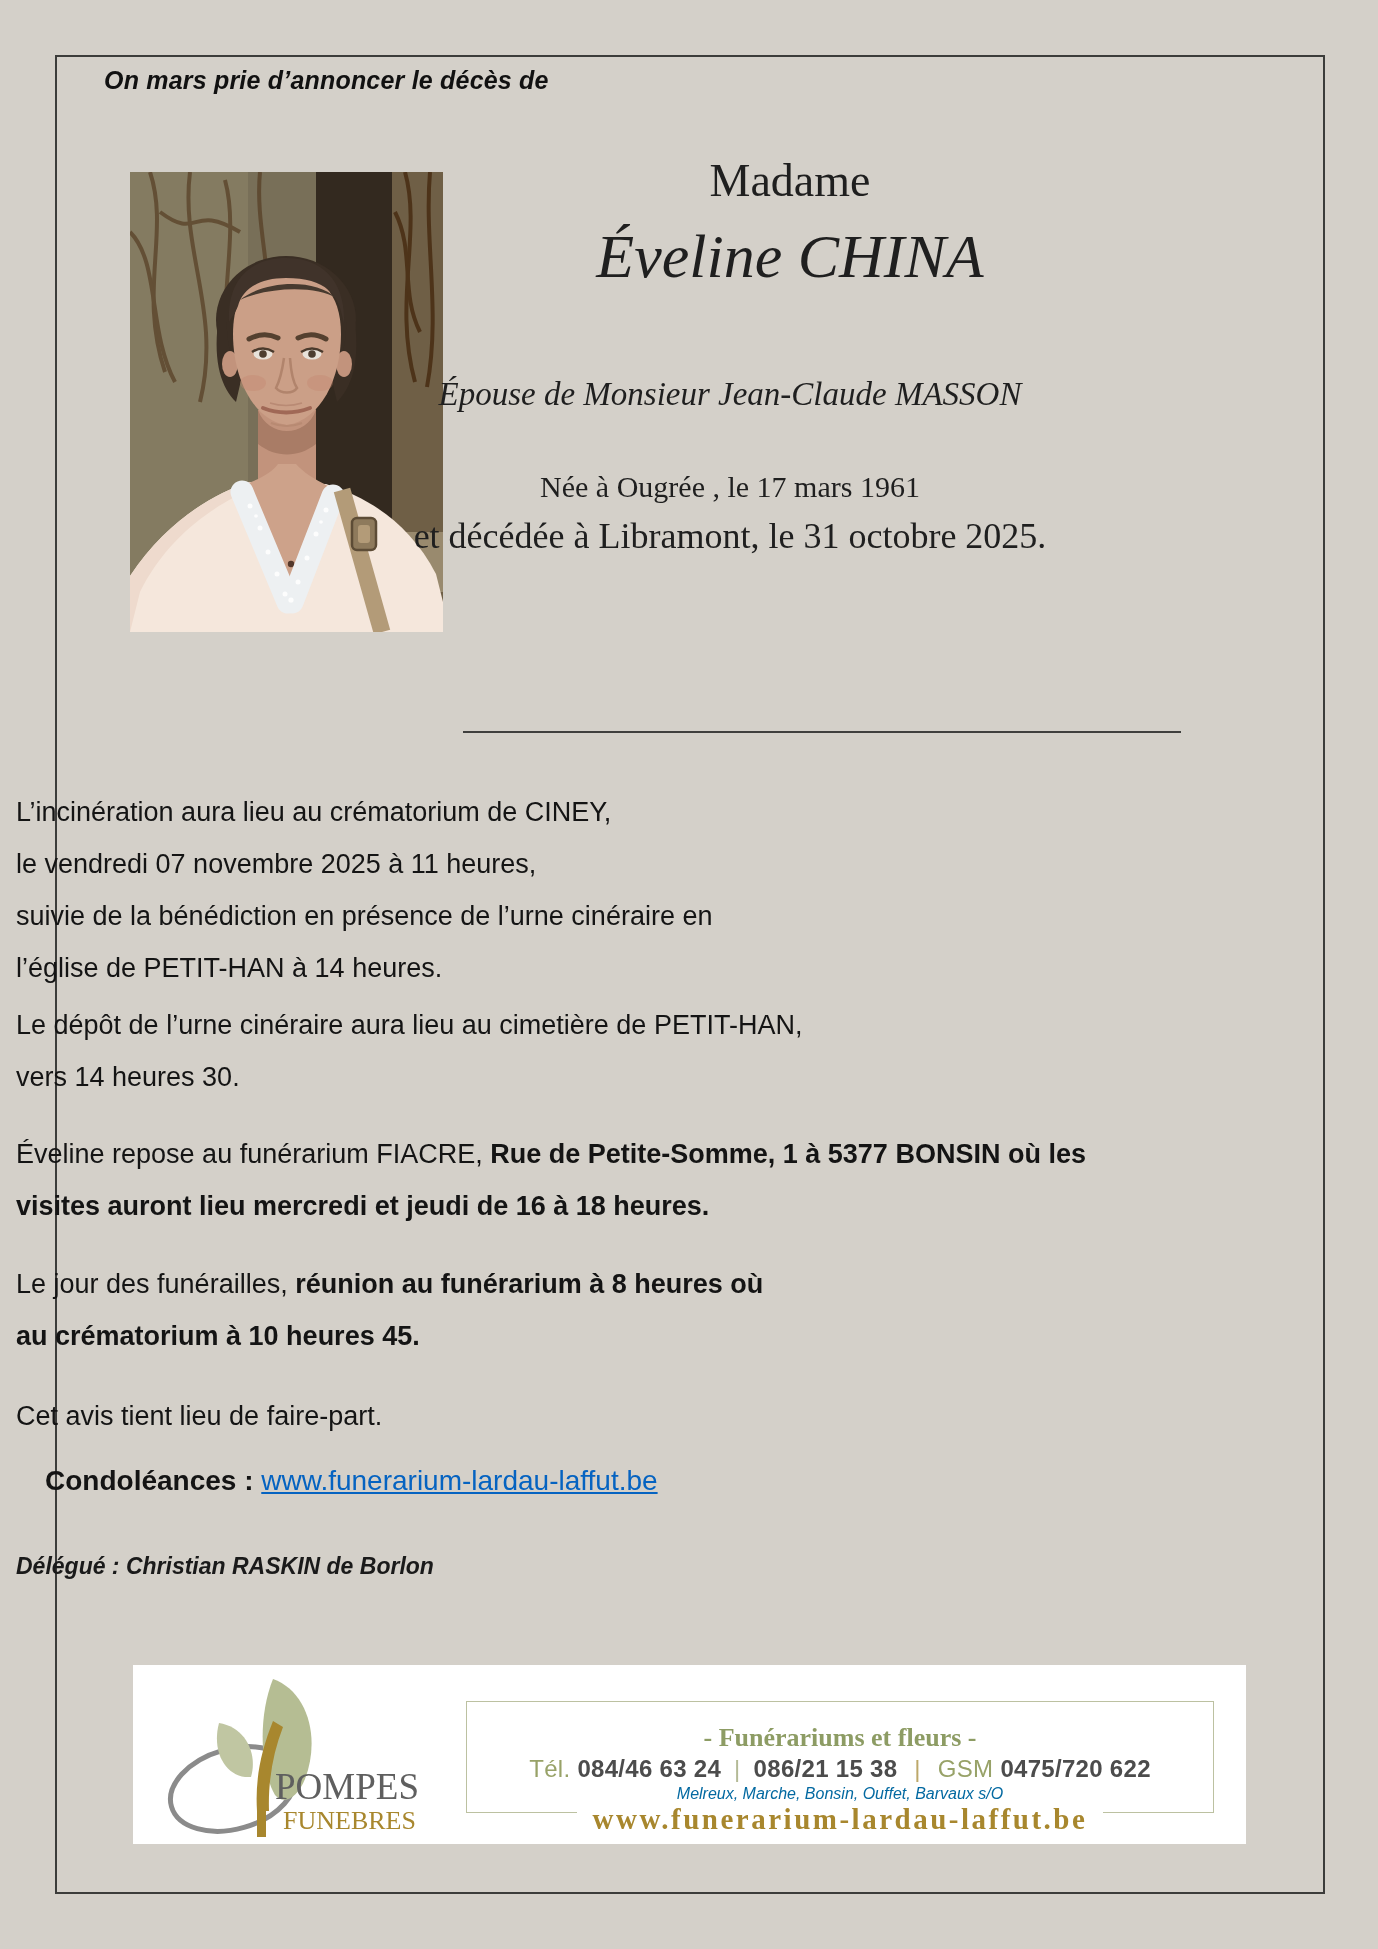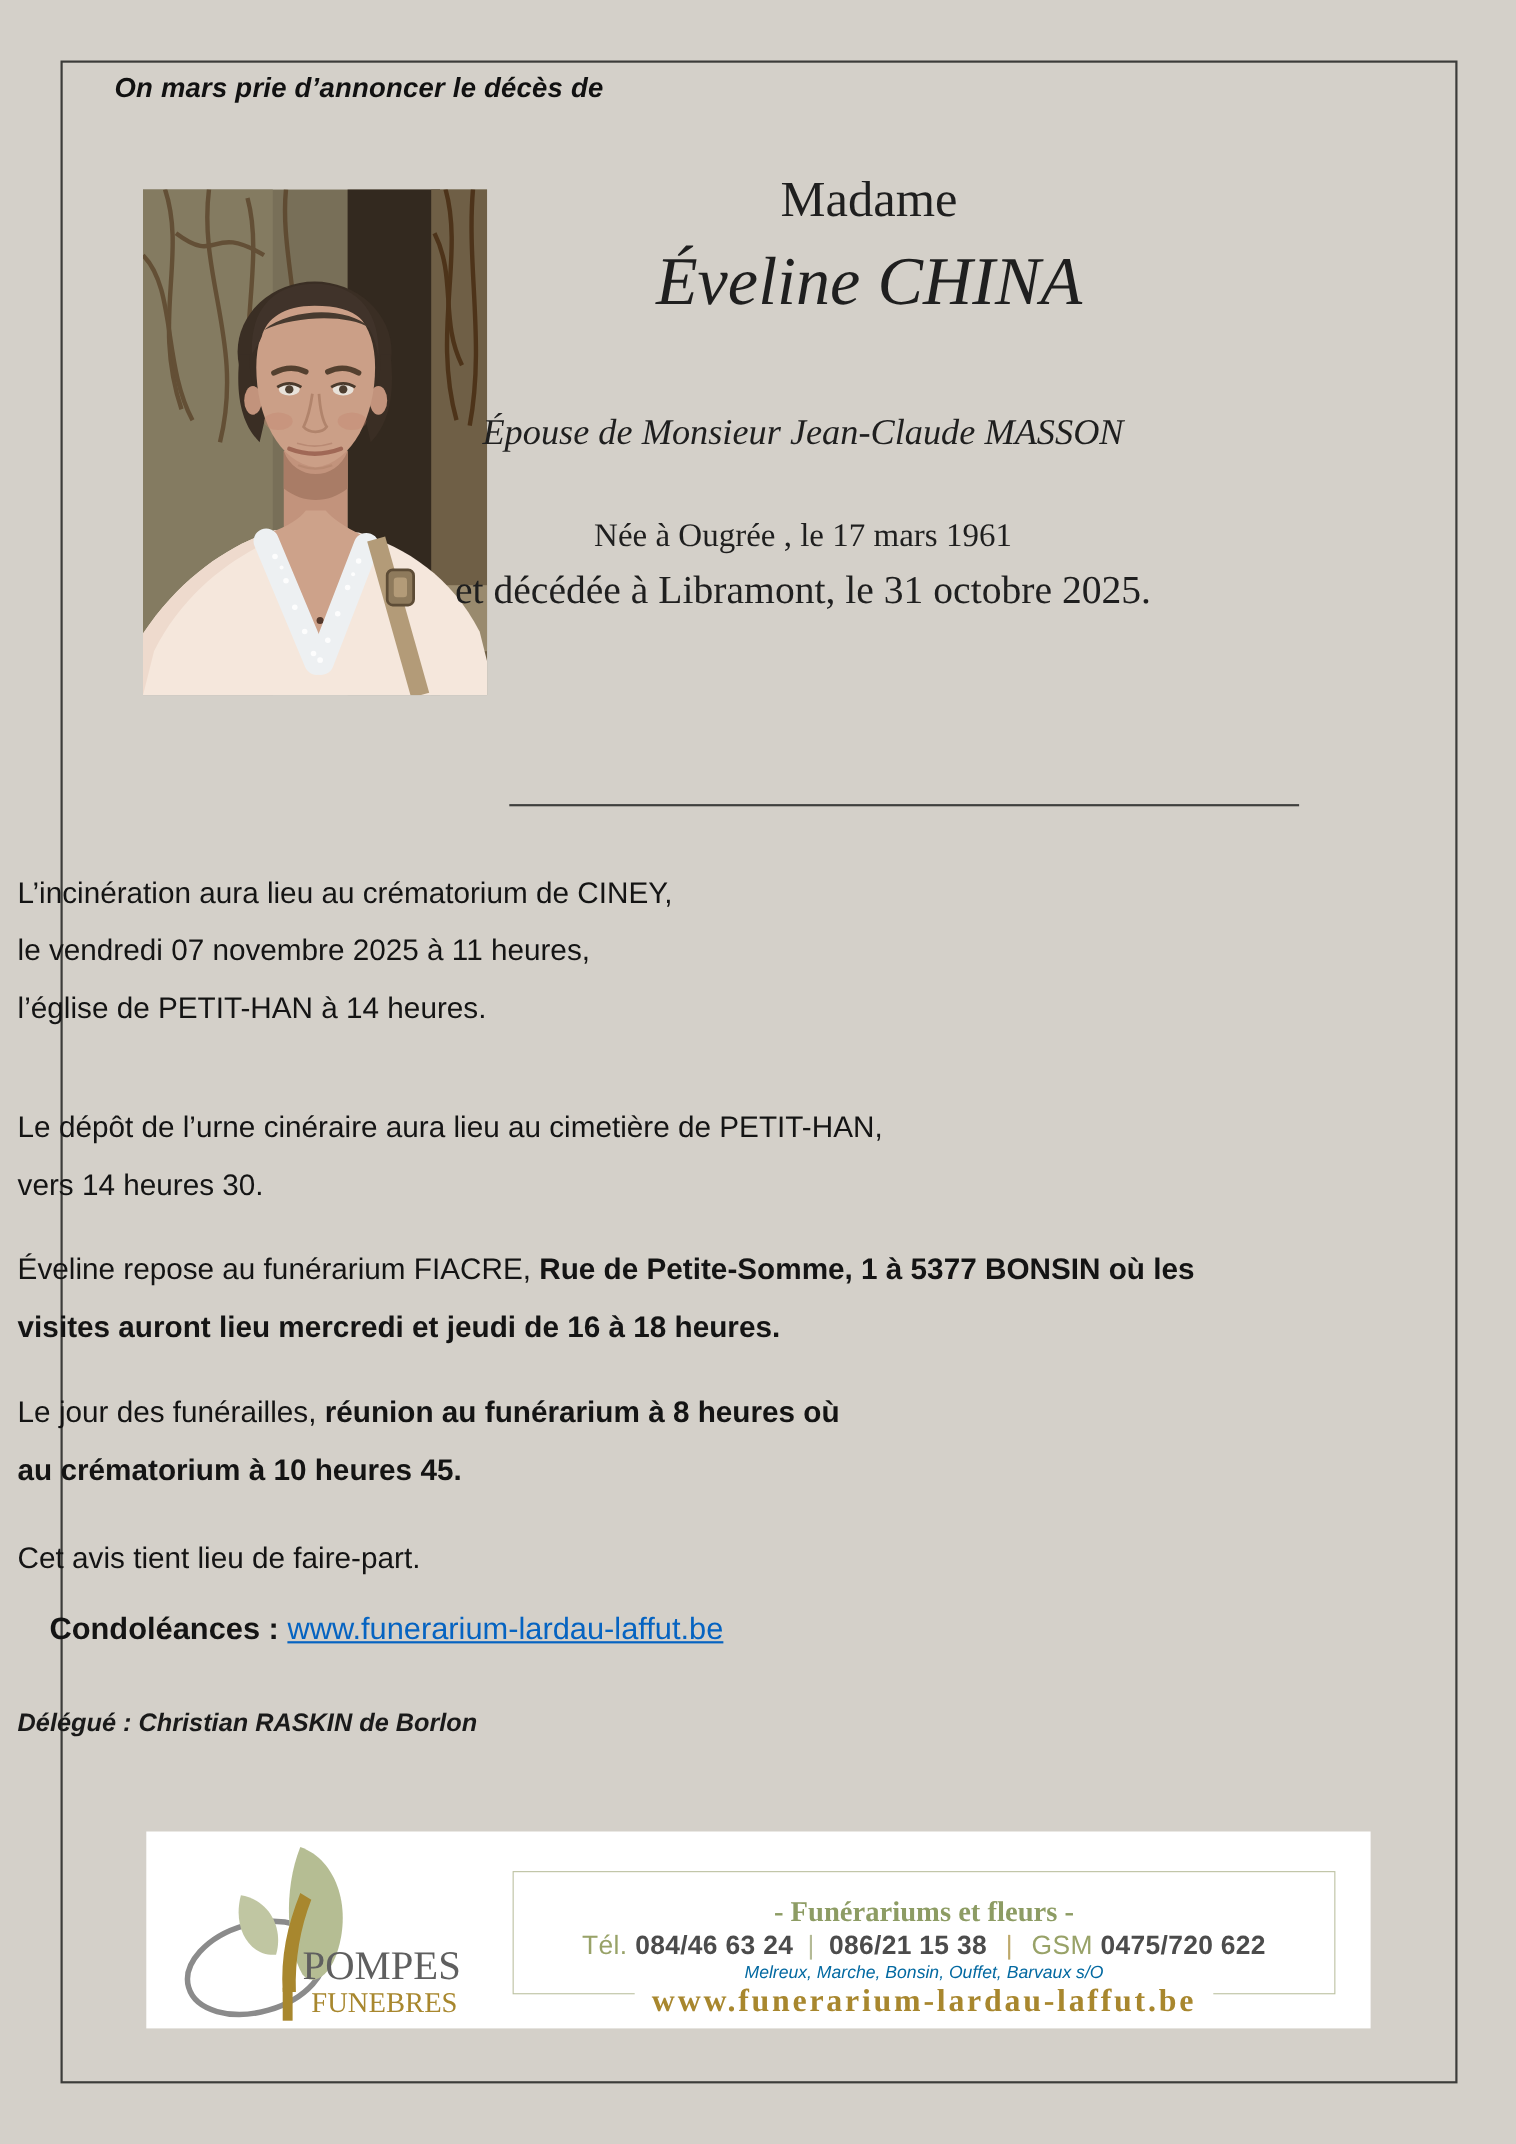--- a/index.html
+++ b/index.html
@@ -168,20 +168,21 @@
 <div class="abs hdr bigname">Éveline CHINA</div>
 <div class="abs hdr spouse">Épouse de Monsieur Jean-Claude MASSON</div>
 <div class="abs hdr birth">Née à Ougrée , le 17 mars 1961</div>
 <div class="abs hdr death">et décédée à Libramont, le 31 octobre 2025.</div>
 
 <div class="abs divider"></div>
 
 <div class="abs para p1">
   <div>L’incinération aura lieu au crématorium de CINEY,</div>
   <div>le vendredi 07 novembre 2025 à 11 heures,</div>
+  <div>suivie de la bénédiction en présence de l’urne cinéraire en</div>
   <div>l’église de PETIT-HAN à 14 heures.</div>
 </div>
 
 <div class="abs para p2">
   <div>Le dépôt de l’urne cinéraire aura lieu au cimetière de PETIT-HAN,</div>
   <div>vers 14 heures 30.</div>
 </div>
 
 <div class="abs para p3">
   <div><span>Éveline repose au funérarium FIACRE, </span><span class="bold">Rue de Petite-Somme, 1 à 5377 BONSIN où les</span></div>

